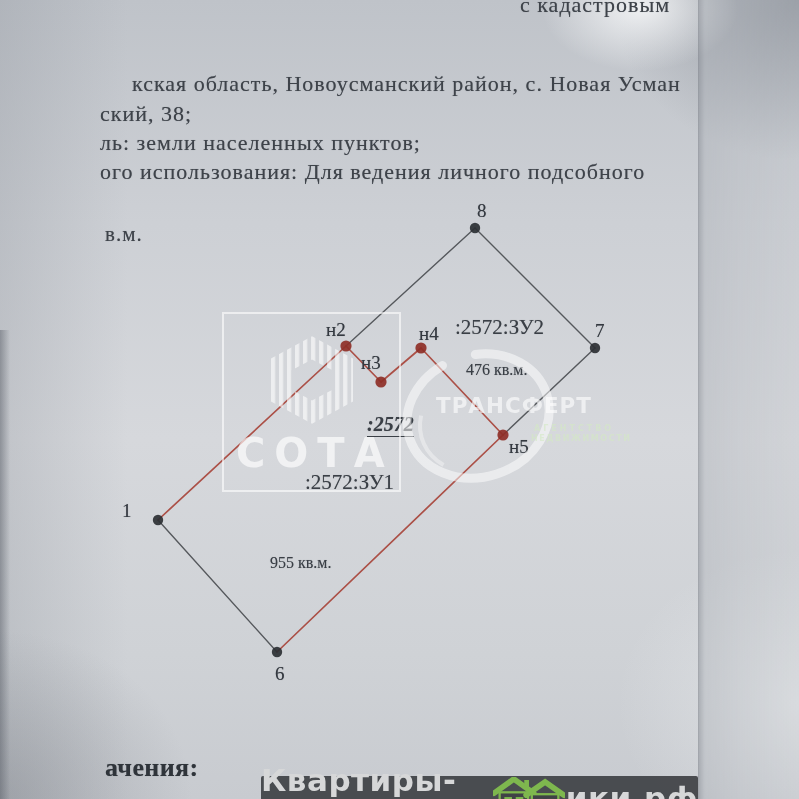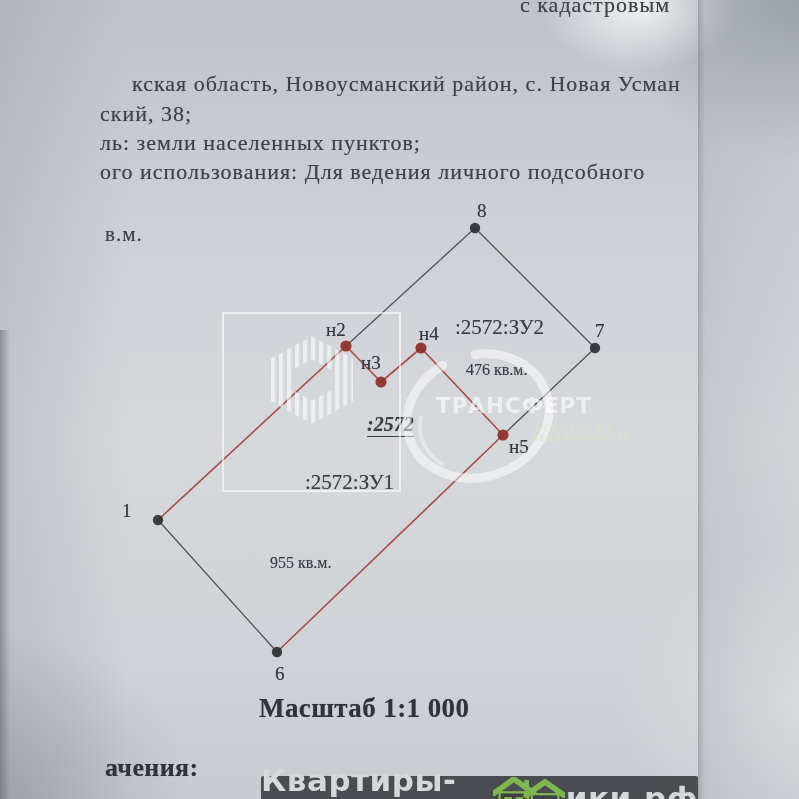--- a/index.html
+++ b/index.html
@@ -83,21 +83,20 @@
 
   <div id="left-edge"></div>
 
   <div id="doc-clip">
       <div class="frag" style="left: 512px; top: -7px; font-size: 22px;">с кадастровым</div>
       <div class="frag" style="left: 92px; top: 72px; font-size: 22px; margin-left: 32px;">кская область, Новоусманский район, с. Новая Усман</div>
       <div class="frag" style="left: 92px; top: 102px; font-size: 22px;">ский, 38;</div>
       <div class="frag" style="left: 92px; top: 160px; font-size: 22px;">ого использования: Для ведения личного подсобного</div>
       <div class="frag" style="left: 92px; top: 131px; font-size: 22px;">ль: земли населенных пунктов;</div>
       <div class="frag" style="left: 97px; top: 223px; font-size: 21px;">в.м.</div>
-      <div class="frag bold" style="left: 251px; top: 694px; font-size: 27px;">Масштаб 1:1 000</div>
       <div class="frag bold" style="left: 97px; top: 754px; font-size: 26px;">ачения:</div>
     </div>
 
   <svg id="plan-svg" class="layer" width="799" height="799" viewBox="0 0 799 799">
       <line x1="158" y1="520" x2="277" y2="652" stroke="#45484c" stroke-width="1.4" opacity="0.88" stroke-linecap="round"></line>
       <line x1="346" y1="346" x2="475" y2="228" stroke="#45484c" stroke-width="1.4" opacity="0.88" stroke-linecap="round"></line>
       <line x1="475" y1="228" x2="595" y2="348" stroke="#45484c" stroke-width="1.4" opacity="0.88" stroke-linecap="round"></line>
       <line x1="595" y1="348" x2="503" y2="435" stroke="#45484c" stroke-width="1.4" opacity="0.88" stroke-linecap="round"></line>
       <line x1="158" y1="520" x2="346" y2="346" stroke="#a63e33" stroke-width="1.7" opacity="0.88" stroke-linecap="round"></line>
       <line x1="346" y1="346" x2="381" y2="382" stroke="#a63e33" stroke-width="1.7" opacity="0.88" stroke-linecap="round"></line>
@@ -131,20 +130,21 @@
 
   <div id="sota-box"></div>
   <svg width="82" height="88" viewBox="0 0 92 98" style="position:absolute;left:271px;top:336px;opacity:0.60;">
     <defs>
       <pattern id="hexstripes" width="9" height="9" patternUnits="userSpaceOnUse">
         <rect x="0" y="0" width="4.6" height="9" fill="#ffffff"></rect>
       </pattern>
     </defs>
     <path fill-rule="evenodd" fill="url(#hexstripes)" d="M46,0 L92,25 L92,73 L46,98 L0,73 L0,25 Z M46,26 L69,38 L69,60 L46,72 L23,60 L23,38 Z"></path>
   </svg>
+  <div id="sota-text">СОТА</div>
 
   <svg class="layer" width="799" height="799" viewBox="0 0 799 799">
     <g transform="rotate(-18 478 416)" opacity="0.52">
       <ellipse cx="478" cy="416" rx="72" ry="61" fill="none" stroke="#ffffff" stroke-width="9" stroke-dasharray="295 35 400" stroke-linecap="round"></ellipse>
       <path d="M 430,452 A 62 52 0 0 1 424,398" fill="none" stroke="#ffffff" stroke-width="4" opacity="0.7"></path>
     </g>
   </svg>
   <div id="transfert-text">ТРАНСФЕРТ</div>
   <div id="transfert-sub1" class="transfert-sub">АГЕНТСТВО</div>
   <div id="transfert-sub2" class="transfert-sub">НЕДВИЖИМОСТИ</div>

